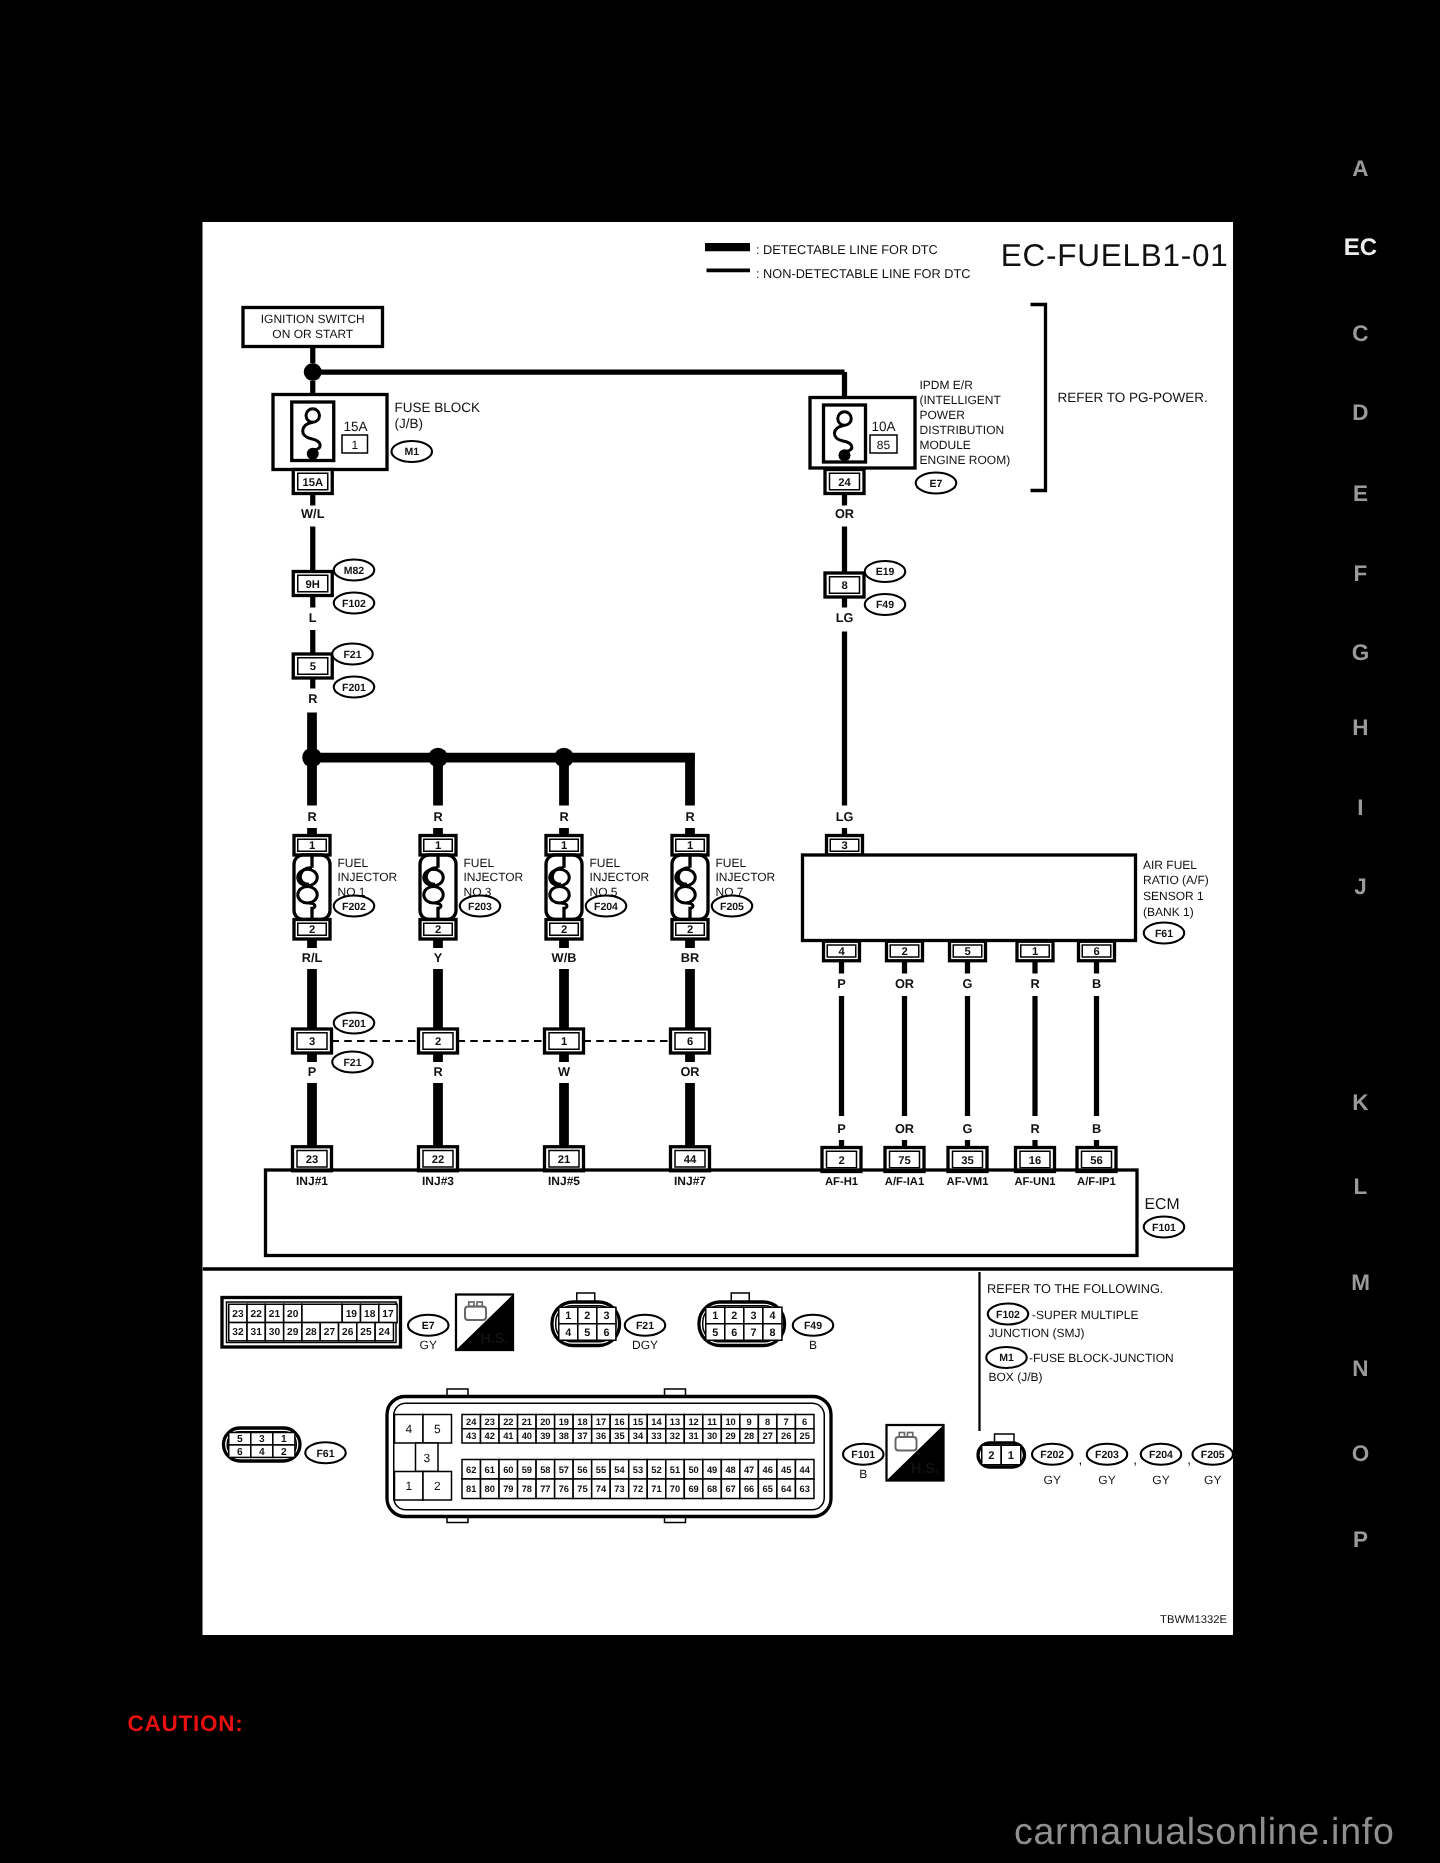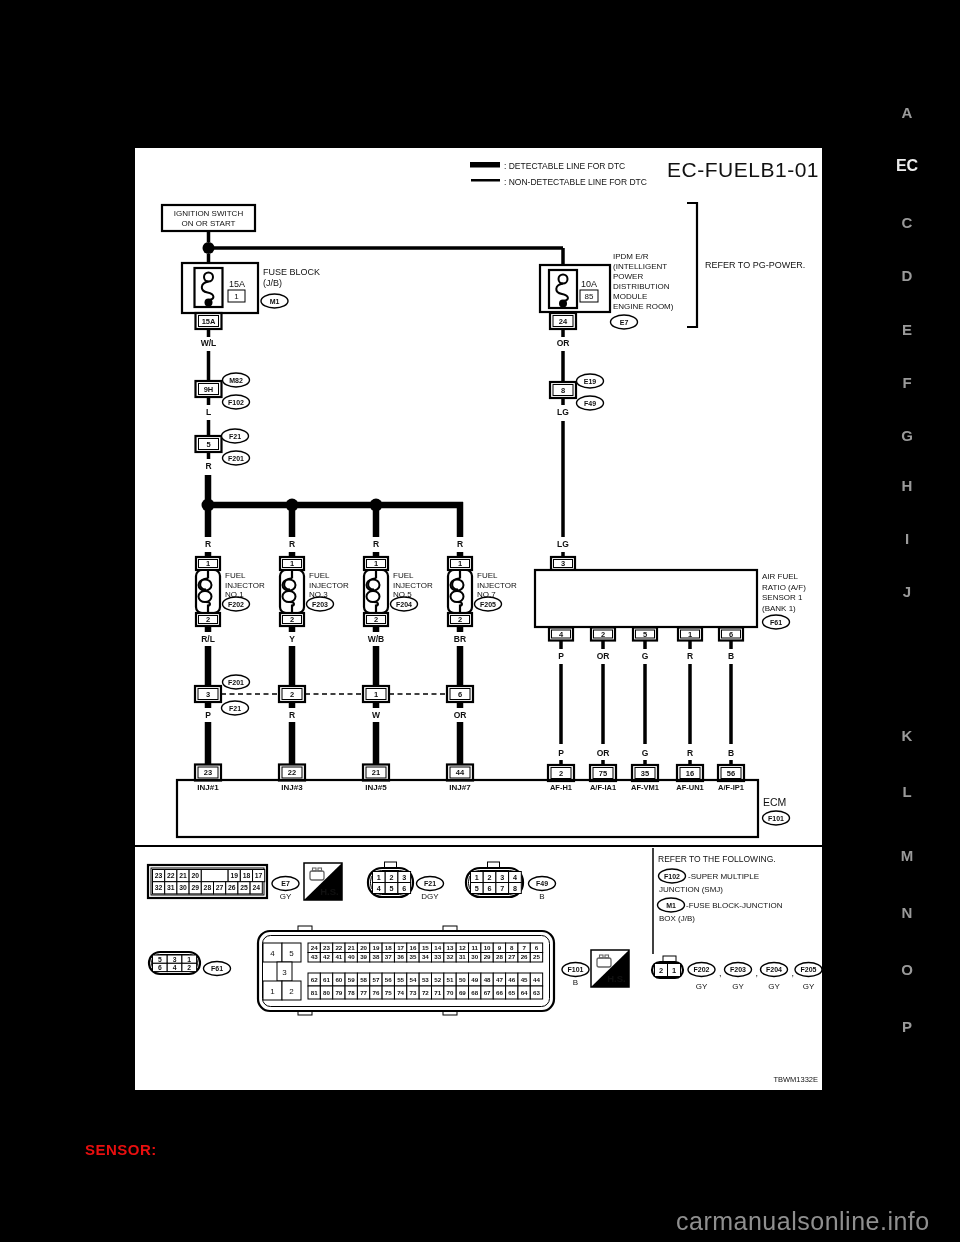--- a/index.html
+++ b/index.html
@@ -828,14 +828,14 @@
   <span class="sideletter" style="top:530px">I</span>
   <span class="sideletter" style="top:583px">J</span>
   <span class="sideletter" style="top:727px">K</span>
   <span class="sideletter" style="top:783px">L</span>
   <span class="sideletter" style="top:847px">M</span>
   <span class="sideletter" style="top:904px">N</span>
   <span class="sideletter" style="top:961px">O</span>
   <span class="sideletter" style="top:1018px">P</span>
 </div>
 
-<div id="caution">SENSOR:</div>
+<div id="caution">CAUTION:</div>
 <div id="watermark">carmanualsonline.info</div>
 
 </body></html>

